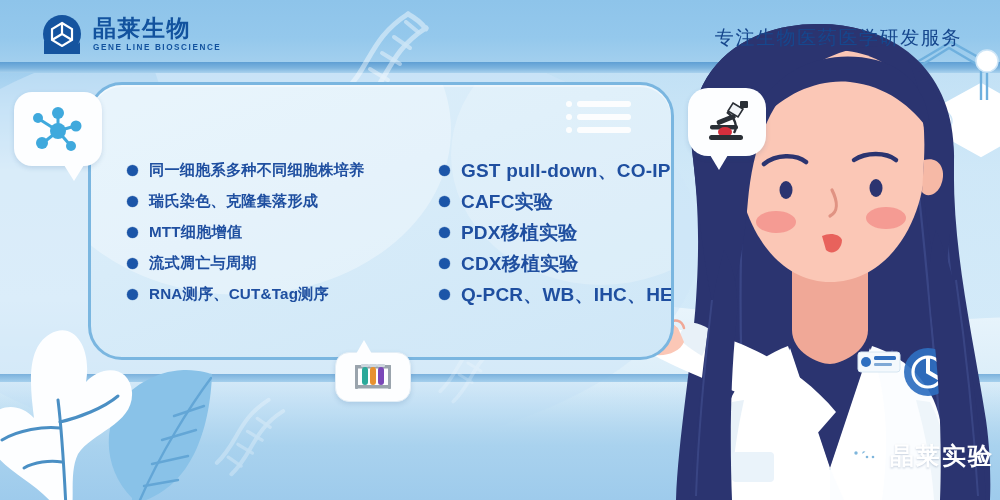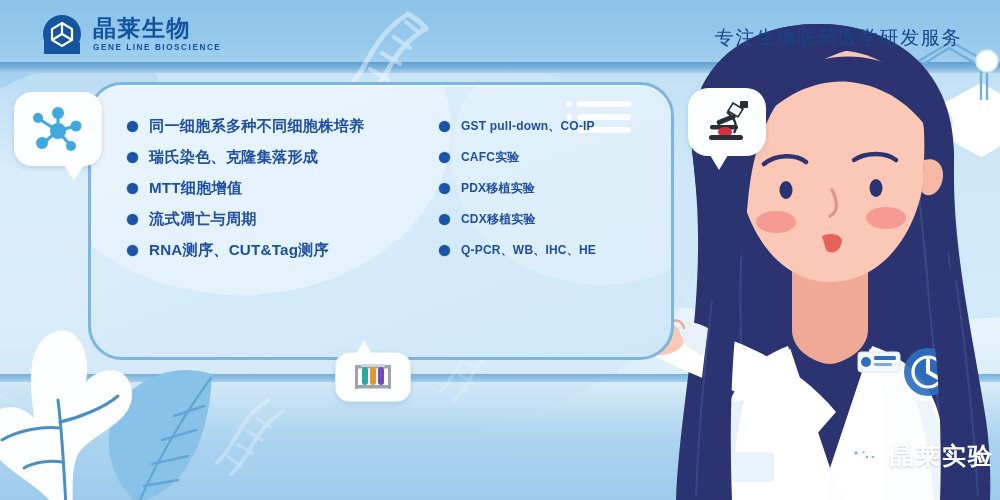--- a/index.html
+++ b/index.html
@@ -44,29 +44,29 @@
     border:3px solid #7ab6e0;
     background:linear-gradient(160deg,#ddeffa 0%,#d8ecf9 40%,#cfe7f7 100%);
     box-shadow:0 2px 0 rgba(255,255,255,.45) inset;
     overflow:hidden;}
   .card-sheen{position:absolute;left:-60px;top:-120px;width:420px;height:330px;
     border-radius:50%;background:rgba(255,255,255,.34);}
   .card-sheen2{position:absolute;right:-80px;top:-60px;width:300px;height:260px;
     border-radius:50%;background:rgba(255,255,255,.22);}
 
   .lists{position:absolute;inset:0;display:flex;padding:26px 0 0 0;box-sizing:border-box;}
-  .col{display:flex;flex-direction:column;}
+  .col{display:flex;flex-direction:column;margin-top:44px;}
   .col.left{width:300px;margin-left:36px;}
   .col.right{width:230px;margin-left:12px;}
   .li{display:flex;align-items:center;height:30px;margin-bottom:1px;}
   .dot{width:11px;height:11px;border-radius:50%;background:#1b55a8;
        flex:0 0 11px;margin-right:11px;box-shadow:0 0 0 .5px rgba(20,70,150,.3);}
   .li-txt{font-size:15.2px;font-weight:bold;color:#1f4fa0;letter-spacing:.2px;
           white-space:nowrap;line-height:1;}
-  .col.right .li-txt{font-size:12px;}
+  .col.right .li-txt{font-size:19px;}
 
   
   .linesmotif{position:absolute;right:40px;top:14px;}
 
   
   .bub{position:absolute;background:#fdfeff;border-radius:18px;
        box-shadow:0 2px 5px rgba(40,90,140,.16);}
   .bub .tail{position:absolute;width:0;height:0;}
   .bub.molecule{left:14px;top:92px;width:88px;height:74px;}
   .bub.molecule .tail{left:50px;bottom:-15px;

